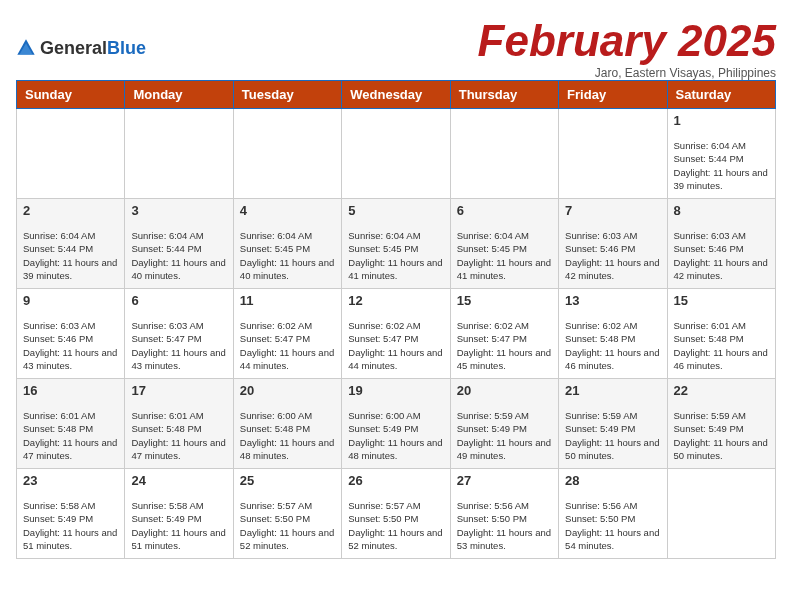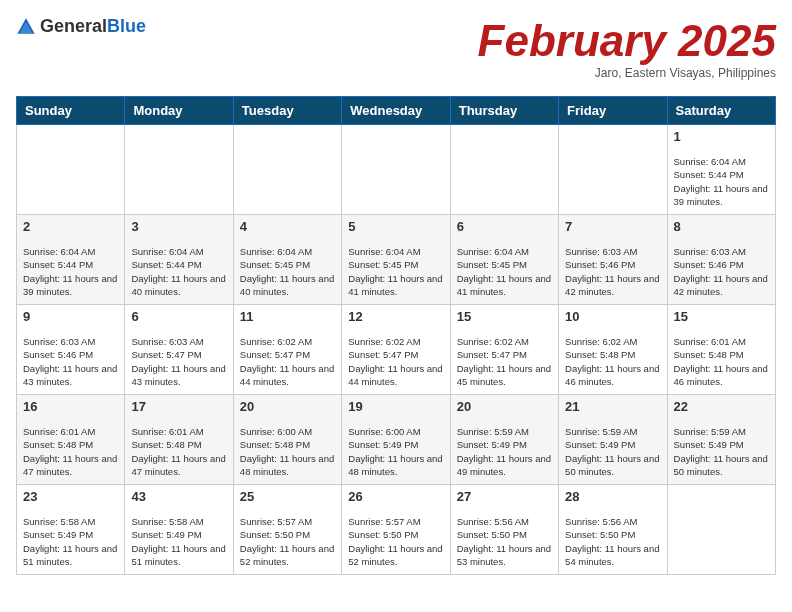--- a/index.html
+++ b/index.html
@@ -6,22 +6,22 @@
     body {
       font-family: Arial, sans-serif;
       background: #fff;
       width: 792px;
       min-height: 612px;
       padding: 16px;
     }
     .header-area {
       display: flex;
       justify-content: space-between;
-      align-items: flex-start;
-      margin-bottom: 16px;
+      align-items: center;
+      margin-bottom: 0;
     }
     .logo {
       display: flex;
       align-items: center;
       gap: 4px;
     }
     .logo-text-general {
       font-size: 18px;
       font-weight: bold;
       color: #333;
@@ -85,21 +85,21 @@
     .empty-cell {
       background: #f9f9f9;
     }
     tr:nth-child(even) td {
       background-color: #f5f5f5;
     }
     tr:nth-child(odd) td {
       background-color: #fff;
     }
     .calendar-table thead tr th {
-      background-color: #0c4a6e;
+      background-color: #c2410c;
       padding-left: 8px;
     }
   </style>
 </head>
 <body>
 
 <div class="header-area">
   <div class="logo">
     <svg class="logo-icon" viewBox="0 0 30 30" xmlns="http://www.w3.org/2000/svg">
       <polygon points="15,2 28,25 2,25" fill="#1a6abf"></polygon>
@@ -211,21 +211,21 @@
 Sunset: 5:47 PM
 Daylight: 11 hours and 44 minutes.</div>
         </td>
         <td>
           <span class="day-num">15</span>
           <div class="day-info" style="white-space: pre-line;">Sunrise: 6:02 AM
 Sunset: 5:47 PM
 Daylight: 11 hours and 45 minutes.</div>
         </td>
         <td>
-          <span class="day-num">10</span>
+          <span class="day-num">13</span>
           <div class="day-info" style="white-space: pre-line;">Sunrise: 6:02 AM
 Sunset: 5:48 PM
 Daylight: 11 hours and 46 minutes.</div>
         </td>
         <td>
           <span class="day-num">15</span>
           <div class="day-info" style="white-space: pre-line;">Sunrise: 6:01 AM
 Sunset: 5:48 PM
 Daylight: 11 hours and 46 minutes.</div>
         </td>
@@ -275,21 +275,21 @@
         </td>
       </tr>
       <tr>
         <td>
           <span class="day-num">23</span>
           <div class="day-info" style="white-space: pre-line;">Sunrise: 5:58 AM
 Sunset: 5:49 PM
 Daylight: 11 hours and 51 minutes.</div>
         </td>
         <td>
-          <span class="day-num">43</span>
+          <span class="day-num">24</span>
           <div class="day-info" style="white-space: pre-line;">Sunrise: 5:58 AM
 Sunset: 5:49 PM
 Daylight: 11 hours and 51 minutes.</div>
         </td>
         <td>
           <span class="day-num">25</span>
           <div class="day-info" style="white-space: pre-line;">Sunrise: 5:57 AM
 Sunset: 5:50 PM
 Daylight: 11 hours and 52 minutes.</div>
         </td>

